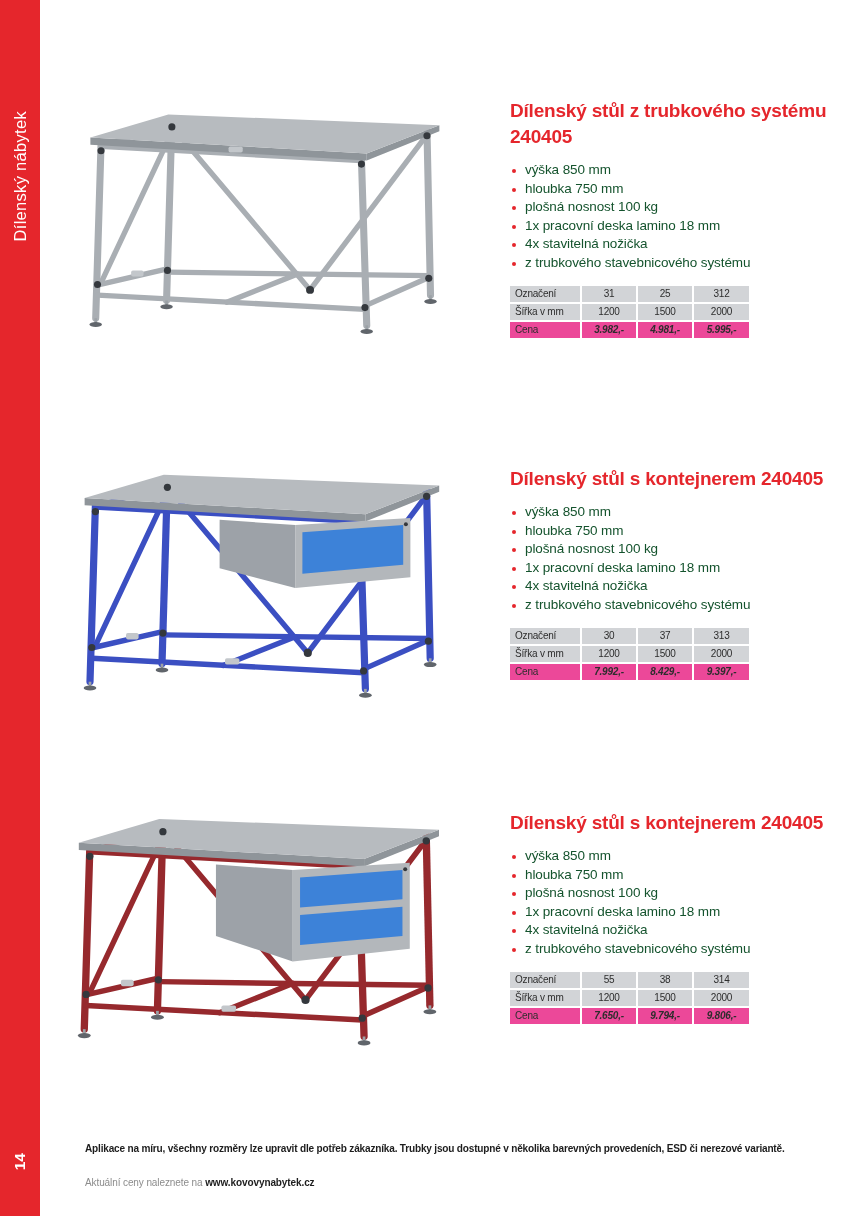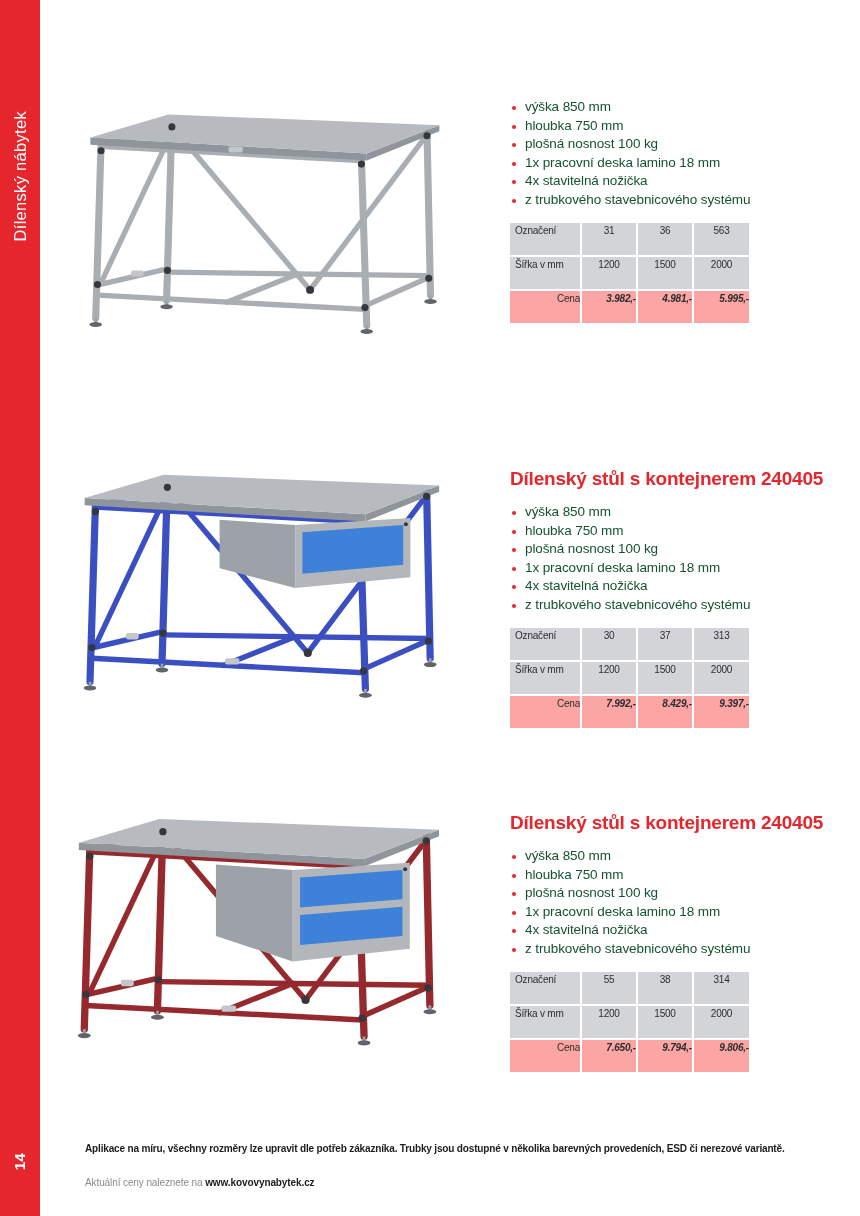--- a/index.html
+++ b/index.html
@@ -31,23 +31,23 @@
   .foot{fill:#60656b;} .stem{stroke:#9ba1a6;stroke-width:3px;}
 
   .product-text{position:absolute;left:510px;width:330px;}
   .product-title{color:var(--red);font-weight:bold;font-size:19px;line-height:26px;margin:0 0 11px 0;letter-spacing:-.2px;}
   .title-line{display:block;}
   .features{list-style:none;margin:0;padding:0;}
   .features li{display:flex;font-size:13.5px;line-height:18.6px;color:#14532d;letter-spacing:-.1px;}
   .dot{flex:none;width:4px;height:4px;border-radius:50%;background:var(--red);margin:8px 9px 0 2px;}
 
   .price-table{display:grid;grid-template-columns:70px 54px 54px 55px;gap:2px;margin-top:13px;width:239px;}
-  .pt-cell{background:#d2d4d7;font-size:10px;line-height:16px;height:32px;color:#2d2d2d;text-align:center;letter-spacing:-.2px;overflow:hidden;}
+  .pt-cell{background:#d2d4d7;font-size:10px;line-height:16px;height:16px;color:#2d2d2d;text-align:center;letter-spacing:-.2px;overflow:hidden;}
   .pt-cell.lbl{text-align:left;padding-left:5px;}
-  .pt-cell.lite{background:#fca5a5;text-align:right;}
+  .pt-cell.lite{background:#ec4899;}
   .pt-cell.b{font-weight:bold;font-style:italic;}
 
   
   .footer-note{position:absolute;left:85px;top:1142px;font-weight:bold;font-size:10.6px;
     letter-spacing:-.2px;color:#1d1d1d;white-space:nowrap;transform:scaleX(.95);transform-origin:left top;}
   .footer-prices{position:absolute;left:85px;top:1177px;font-size:10px;color:#8c8c8c;letter-spacing:-.1px;}
   .footer-prices .url{font-weight:bold;color:#1d1d1d;text-decoration:none;}
 </style>
 </head>
 <body style="--red: #e5262c; --top: #b7bbbf; --top-edge: #8f959a; --box-side: #9da2a8; --box-front: #b3b7bb; --metal: #34383d;">
@@ -104,20 +104,24 @@
         <ellipse class="foot" cx="100" cy="231" rx="7" ry="2.8"></ellipse>
       <line class="stem" x1="326" y1="252" x2="326" y2="258"></line>
         <ellipse class="foot" cx="326" cy="259" rx="7" ry="2.8"></ellipse>
       <line class="stem" x1="398" y1="218" x2="398" y2="224"></line>
         <ellipse class="foot" cx="398" cy="225" rx="7" ry="2.8"></ellipse>
     </g>
   </svg>
 </div>
 
 <div class="product-text" style="top:98px;">
+  <h2 class="product-title">
+    <span class="title-line">Dílenský stůl z trubkového systému</span>
+    <span class="title-line">240405</span>
+  </h2>
   <ul class="features">
     <li>
         <span class="dot"></span>
         <span>výška 850 mm</span>
       </li>
     <li>
         <span class="dot"></span>
         <span>hloubka 750 mm</span>
       </li>
     <li>
@@ -133,22 +137,22 @@
         <span>4x stavitelná nožička</span>
       </li>
     <li>
         <span class="dot"></span>
         <span>z trubkového stavebnicového systému</span>
       </li>
   </ul>
   <div class="price-table">
     <div class="pt-cell lbl">Označení</div>
     <div class="pt-cell">31</div>
-    <div class="pt-cell">36</div>
-    <div class="pt-cell">563</div>
+    <div class="pt-cell">25</div>
+    <div class="pt-cell">312</div>
     <div class="pt-cell lbl">Šířka v mm</div>
     <div class="pt-cell">1200</div>
     <div class="pt-cell">1500</div>
     <div class="pt-cell">2000</div>
     <div class="pt-cell lbl lite">Cena</div>
     <div class="pt-cell lite b">3.982,-</div>
     <div class="pt-cell lite b">4.981,-</div>
     <div class="pt-cell lite b">5.995,-</div>
   </div>
 </div>

